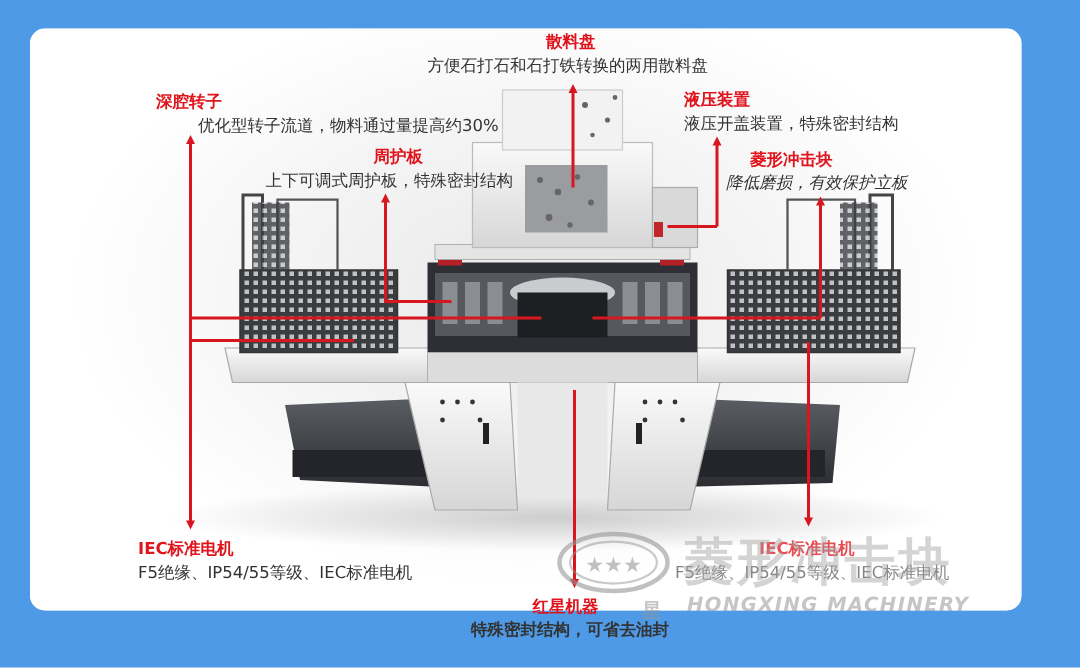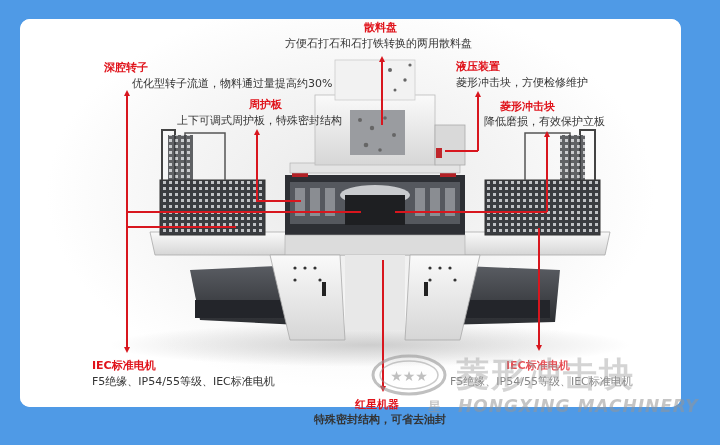--- a/index.html
+++ b/index.html
@@ -147,37 +147,37 @@
 <div class="vline" style="left:382px;top:260px;height:127px;"></div>
 <div class="arrow down" style="left:380px;top:386px;"></div>
 
 <div class="title" style="left:364px;top:20px;text-align:right;">散料盘</div>
 <div class="desc" style="left:285px;top:36px;">方便石打石和石打铁转换的两用散料盘</div>
 
 <div class="title" style="left:104px;top:60px;">深腔转子</div>
 <div class="desc" style="left:104px;top:76px;margin-left:28px;">优化型转子流道，物料通过量提高约30%</div>
 
 <div class="title" style="left:456px;top:59px;">液压装置</div>
-<div class="desc" style="left:456px;top:75px;">菱形冲击块，方便检修维护</div>
+<div class="desc" style="left:456px;top:75px;">液压开盖装置，特殊密封结构</div>
 
 <div class="title" style="left:249px;top:97px;">周护板</div>
 <div class="desc" style="left:177px;top:113px;">上下可调式周护板，特殊密封结构</div>
 
 <div class="title" style="left:500px;top:99px;">菱形冲击块</div>
-<div class="desc" style="left:484px;top:114px;">降低磨损，有效保护立板</div>
+<div class="desc" style="left:484px;top:114px;font-style:italic;">降低磨损，有效保护立板</div>
 
 <div class="title" style="left:92px;top:358px;">IEC标准电机</div>
 <div class="desc" style="left:92px;top:374px;">F5绝缘、IP54/55等级、IEC标准电机</div>
 
 <div class="title" style="left:506px;top:358px;opacity:0.75;">IEC标准电机</div>
 <div class="desc" style="left:450px;top:374px;opacity:0.6;">F5绝缘、IP54/55等级、IEC标准电机</div>
 
 <div class="title" style="left:355px;top:397px;">红星机器</div>
 <div class="desc" style="left:314px;top:412px;font-weight:bold;">特殊密封结构，可省去油封</div>
 
 <svg style="position:absolute;left:370px;top:353px;" width="78" height="44" viewBox="0 0 78 44">
   <ellipse cx="39" cy="22" rx="36" ry="19" fill="none" stroke="rgba(150,150,150,0.6)" stroke-width="3"></ellipse>
   <ellipse cx="39" cy="22" rx="29" ry="14" fill="none" stroke="rgba(150,150,150,0.5)" stroke-width="1.5"></ellipse>
   <text x="39" y="28" text-anchor="middle" font-size="14" fill="rgba(150,150,150,0.6)" font-family="DejaVu Sans, sans-serif">★★★</text>
 </svg>
 <div class="watermark" style="left:428px;top:398px;font-size:13px;">星</div>
 <div class="watermark" style="left:455px;top:352px;font-size:34px;letter-spacing:2px;color:rgba(160,160,160,0.45);">菱形冲击块</div>
-<div class="watermark" style="left:458px;top:396px;font-size:17px;font-style:italic;letter-spacing:1px;">HONGXING MACHINERY</div>
+<div class="watermark" style="left:458px;top:396px;font-size:13px;font-style:italic;letter-spacing:1px;">HONGXING MACHINERY</div>
 
 </body></html>

